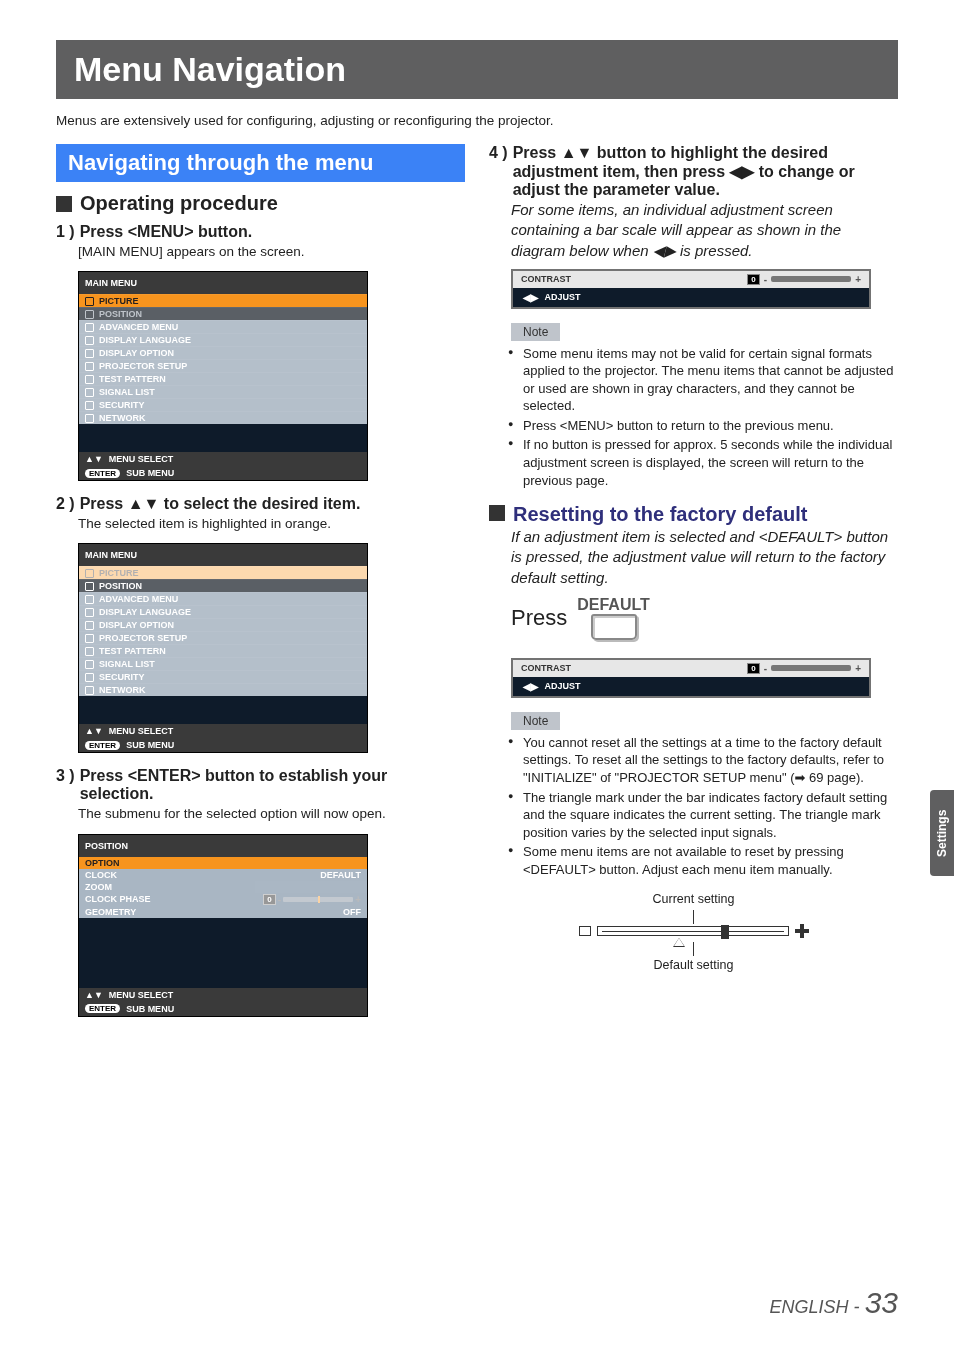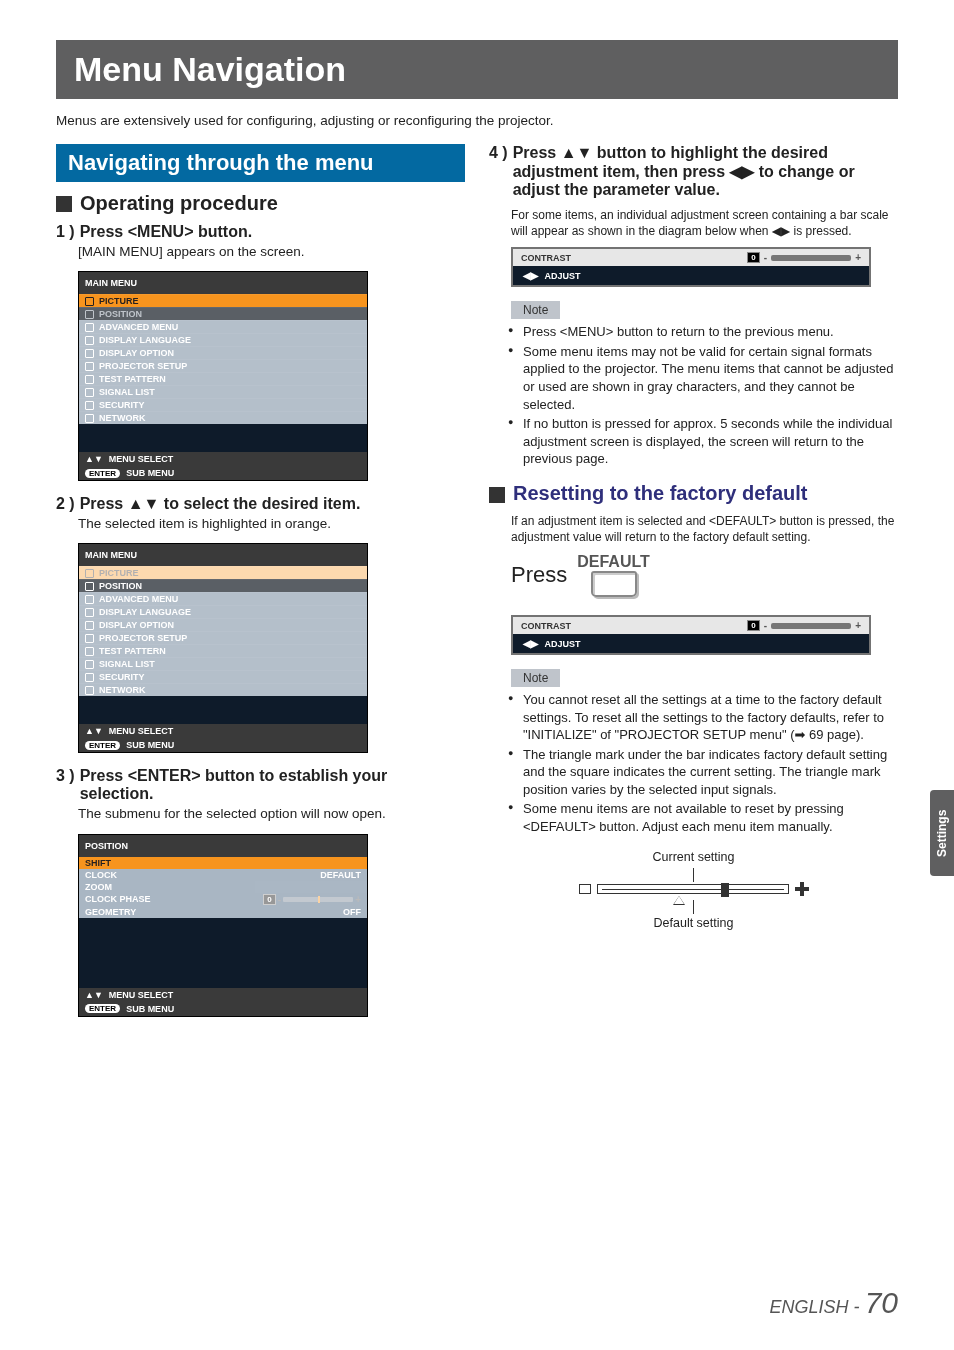--- a/index.html
+++ b/index.html
@@ -2,28 +2,28 @@
 <html><head>
 <meta charset="utf-8">
 <style>
   * { box-sizing: border-box; margin: 0; padding: 0; }
   html, body { width: 954px; height: 1350px; background: #fff; font-family: Arial, Helvetica, sans-serif; color: #222; }
   .page { width: 954px; height: 1350px; position: relative; padding: 40px 56px 56px 56px; }
   .title-bar { background: #5f5f60; color: #fff; font-size: 34px; font-weight: bold; padding: 10px 18px; margin-bottom: 14px; }
   .intro { font-size: 13.5px; margin-bottom: 16px; }
   .cols { display: flex; gap: 24px; }
   .col { flex: 1; min-width: 0; }
-  .subtitle-bar { background: #0369a1; color: #fff; font-weight: bold; font-size: 22px; padding: 6px 12px; margin-bottom: 10px; }
+  .subtitle-bar { background: #3b82f6; color: #fff; font-weight: bold; font-size: 22px; padding: 6px 12px; margin-bottom: 10px; }
   .blkhead { display: flex; align-items: baseline; gap: 8px; margin-top: 4px; }
   .blksq { width: 16px; height: 16px; background: #333; display: inline-block; position: relative; top: 2px; flex: 0 0 auto; }
   .blkhead h3 { font-size: 20px; font-weight: bold; }
   .stepnum { font-size: 16px; font-weight: bold; margin-top: 8px; display: flex; gap: 5px; }
   .stepnum .n { flex: 0 0 auto; }
   .stepdesc { font-size: 13.5px; margin-left: 22px; margin-top: 2px; line-height: 1.35; }
-  .para { font-size: 12px; margin-left: 22px; line-height: 1.35; margin-top: 8px; }
+  .para { font-size: 15px; margin-left: 22px; line-height: 1.35; margin-top: 1px; font-style: italic; }
   .screenshot { border: 1px solid #000; margin: 10px 0 14px 22px; width: 290px; font-size: 9px; font-weight: bold; color: #fff; }
   .ss-head { background: #3a3a3a; color: #fff; padding: 6px 6px; font-size: 9px; }
   .ss-item { display: flex; align-items: center; gap: 5px; padding: 1px 6px; background: #2b4a6b; border-top: 1px solid rgba(255,255,255,0.06); }
   .ss-item.active-orange { background: #f7941e; color: #231f20; }
   .ss-item.dim-orange { background: #f7941e; opacity: 0.35; color: #231f20; }
   .ss-item.grey { background: #5a5f65; color: #bfc4ca; }
   .ss-item.dim { opacity: 0.35; }
   .ss-ico { width: 9px; height: 9px; border: 1px solid currentColor; display: inline-block; flex: 0 0 auto; border-radius: 1px; }
   .ss-gap { height: 28px; background: #0e1b2a; }
   .ss-foot { background: #3a3a3a; color: #fff; }
@@ -48,21 +48,21 @@
   .cbar::before { content:""; position:absolute; left:-10px; top:0; color:#777;}
   .minus, .plus { font-size:10px; color:#555; }
   .contrast-row2 { background: #0e1b2a; color:#fff; display:flex; align-items:center; gap:6px; padding: 4px 10px; }
   .arrow-lr { font-size: 10px; }
 
   .note-label { display:inline-block; background:#bfc4cb; color:#333; font-size:12px; padding:2px 12px; margin-left:22px; margin-top:4px; }
   .bullets { list-style: none; margin: 4px 0 0 22px; }
   .bullets li { font-size: 13px; line-height: 1.35; position: relative; padding-left: 12px; margin-bottom: 2px; }
   .bullets li::before { content: "●"; position: absolute; left: -3px; top: 1px; font-size: 9px; }
 
-  .reset-head { display:flex; align-items:center; gap:8px; margin-top: 14px; }
+  .reset-head { display:flex; align-items:flex-start; gap:8px; margin-top: 14px; }
   .reset-head h3 { color:#2f2f7b; font-size:20px; font-weight: bold; }
 
   .press-default { display:flex; align-items:center; gap:10px; margin: 8px 0 0 22px; }
   .press-default .press { font-size:22px; font-weight:normal; }
   .default-key { text-align:center; font-size:16px; font-weight:bold; color:#555; }
   .keycap { width:46px; height:26px; border:2px solid #888; border-radius:3px 3px 5px 5px; box-shadow: inset 2px 2px 0 #ccc, 2px 2px 0 #bbb; margin: 0 auto; }
 
   .setting-diag { margin: 14px auto 0 auto; width: 230px; font-size: 12.5px; text-align: center; }
   .sd-label-top { margin-bottom: 4px; }
   .sd-line-top { width:1px; height:14px; background:#333; margin:0 auto;}
@@ -226,21 +226,21 @@
 
       <div class="stepnum">
         <span class="n">3 )</span>
         <span> Press &lt;ENTER&gt; button to establish your selection.</span>
       </div>
       <p class="stepdesc">The submenu for the selected option will now open.</p>
 
       <div class="screenshot">
         <div class="ss-head">POSITION</div>
         <div class="ss-row sel">
-            <span>SHIFT</span>
+            <span>OPTION</span>
             <span></span>
           </div>
         <div class="ss-row dimr">
             <span>CLOCK</span>
             <span>DEFAULT</span>
           </div>
         <div class="ss-row dimr">
             <span>ZOOM</span>
             <span></span>
           </div>
@@ -289,22 +289,22 @@
             </span>
         </div>
         <div class="contrast-row2">
             <span class="arrow-lr">◀▶</span>
             <span>ADJUST</span>
           </div>
       </div>
 
       <div class="note-label">Note</div>
       <ul class="bullets">
+        <li>Some menu items may not be valid for certain signal formats applied to the projector. The menu items that cannot be adjusted or used are shown in gray characters, and they cannot be selected.</li>
         <li>Press &lt;MENU&gt; button to return to the previous menu.</li>
-        <li>Some menu items may not be valid for certain signal formats applied to the projector. The menu items that cannot be adjusted or used are shown in gray characters, and they cannot be selected.</li>
         <li>If no button is pressed for approx. 5 seconds while the individual adjustment screen is displayed, the screen will return to the previous page.</li>
       </ul>
 
       <div class="reset-head">
         <span class="blksq"></span>
         <h3>Resetting to the factory default</h3>
       </div>
       <p class="para">If an adjustment item is selected and &lt;DEFAULT&gt; button is pressed, the adjustment value will return to the factory default setting.</p>
 
       <div class="press-default">
@@ -353,15 +353,15 @@
         </div>
         <div class="sd-line-bot"></div>
         <div class="sd-label-bot">Default setting</div>
       </div>
     </div>
   </div>
 
   <div class="side-tab">Settings</div>
 
   <div class="footer">
-    <span>ENGLISH - </span><span class="pg">70</span>
+    <span>ENGLISH - </span><span class="pg">33</span>
   </div>
 </div>
 
 </body></html>

